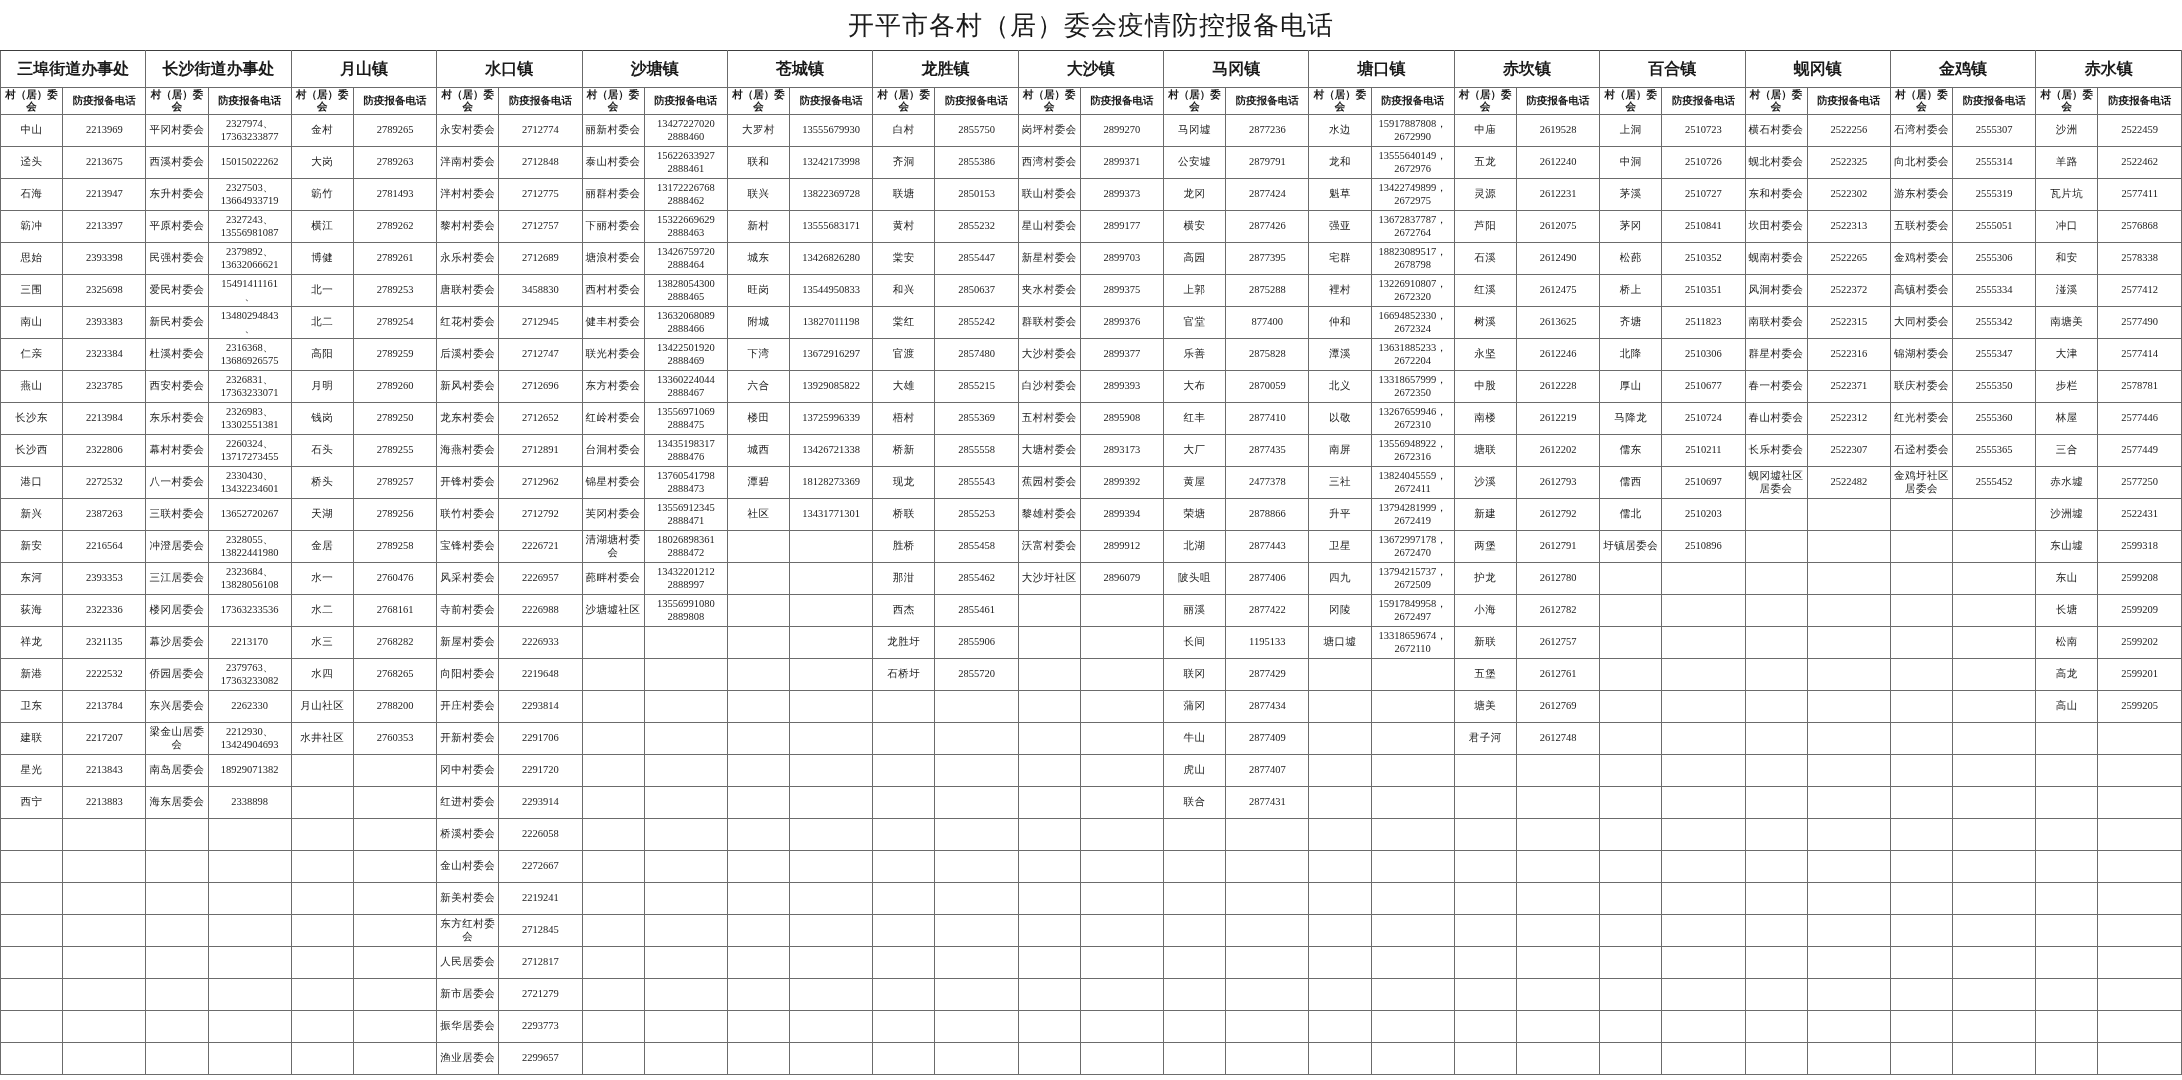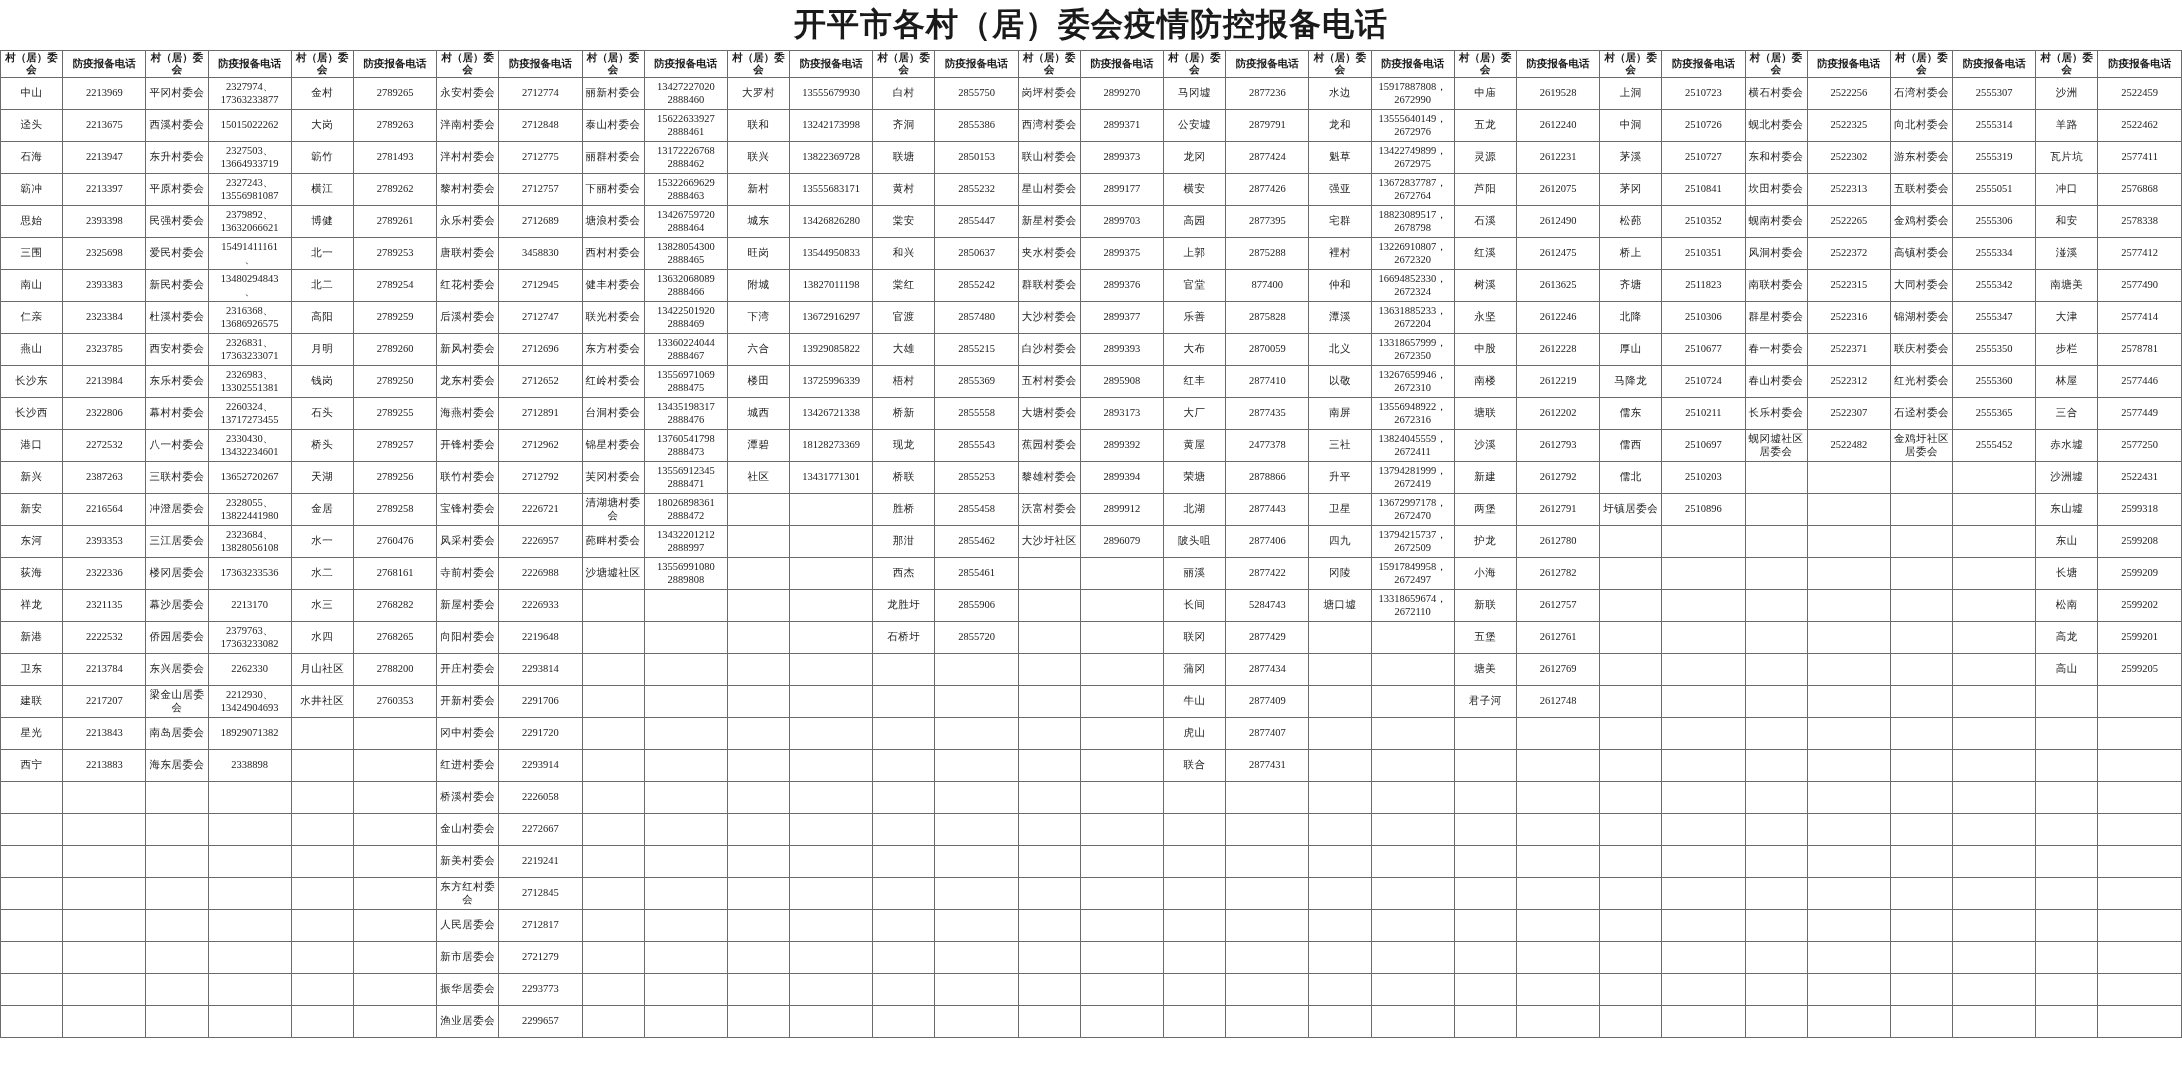--- a/index.html
+++ b/index.html
@@ -1,19 +1,19 @@
 <!DOCTYPE html>
 <html><head>
 <meta charset="utf-8">
 <style>
   html,body{margin:0;padding:0;background:#fff;}
   body{width:2182px;height:1080px;overflow:hidden;
        font-family:"Liberation Serif","DejaVu Serif",serif;color:#1a1a1a;}
   .title{height:50px;display:flex;align-items:center;justify-content:center;
-         font-size:32px;font-weight:bold;letter-spacing:1px;}
+         font-size:26px;font-weight:normal;letter-spacing:1px;}
   table{width:2182px;table-layout:fixed;border-collapse:collapse;}
   th,td{border:1px solid #6b6b6b;overflow:hidden;text-align:center;
         vertical-align:middle;padding:0 1px;}
   tr.town-row th{height:36px;font-size:16px;font-weight:bold;border-top:1px solid #3c3c3c;}
   tr.sub-row th{height:26px;font-size:10.5px;font-weight:bold;line-height:1.15;}
   td{height:31px;font-size:10.5px;line-height:1.15;white-space:pre-line;
      font-family:"Liberation Serif","DejaVu Serif",serif;}
   td.v{letter-spacing:0.5px;}
   table{border:1.5px solid #3c3c3c;}
 </style>
@@ -49,20 +49,37 @@
       <col style="width: 62px;">
       <col style="width: 83px;">
       <col style="width: 62px;">
       <col style="width: 83px;">
       <col style="width: 62px;">
       <col style="width: 83px;">
       <col style="width: 62px;">
       <col style="width: 83px;">
     </colgroup>
   <thead>
+    <tr class="town-row">
+        <th class="town" colspan="2">三埠街道办事处</th>
+        <th class="town" colspan="2">长沙街道办事处</th>
+        <th class="town" colspan="2">月山镇</th>
+        <th class="town" colspan="2">水口镇</th>
+        <th class="town" colspan="2">沙塘镇</th>
+        <th class="town" colspan="2">苍城镇</th>
+        <th class="town" colspan="2">龙胜镇</th>
+        <th class="town" colspan="2">大沙镇</th>
+        <th class="town" colspan="2">马冈镇</th>
+        <th class="town" colspan="2">塘口镇</th>
+        <th class="town" colspan="2">赤坎镇</th>
+        <th class="town" colspan="2">百合镇</th>
+        <th class="town" colspan="2">蚬冈镇</th>
+        <th class="town" colspan="2">金鸡镇</th>
+        <th class="town" colspan="2">赤水镇</th>
+      </tr>
     <tr class="sub-row">
         <th class="vh">村（居）委会</th>
         <th class="ph">防疫报备电话</th>
         <th class="vh">村（居）委会</th>
         <th class="ph">防疫报备电话</th>
         <th class="vh">村（居）委会</th>
         <th class="ph">防疫报备电话</th>
         <th class="vh">村（居）委会</th>
         <th class="ph">防疫报备电话</th>
         <th class="vh">村（居）委会</th>
@@ -658,21 +675,21 @@
         <td class="p">2226933</td>
         <td class="v"></td>
         <td class="p"></td>
         <td class="v"></td>
         <td class="p"></td>
         <td class="v">龙胜圩</td>
         <td class="p">2855906</td>
         <td class="v"></td>
         <td class="p"></td>
         <td class="v">长间</td>
-        <td class="p">5284743</td>
+        <td class="p">1195133</td>
         <td class="v">塘口墟</td>
         <td class="p">13318659674，
 2672110</td>
         <td class="v">新联</td>
         <td class="p">2612757</td>
         <td class="v"></td>
         <td class="p"></td>
         <td class="v"></td>
         <td class="p"></td>
         <td class="v"></td>

